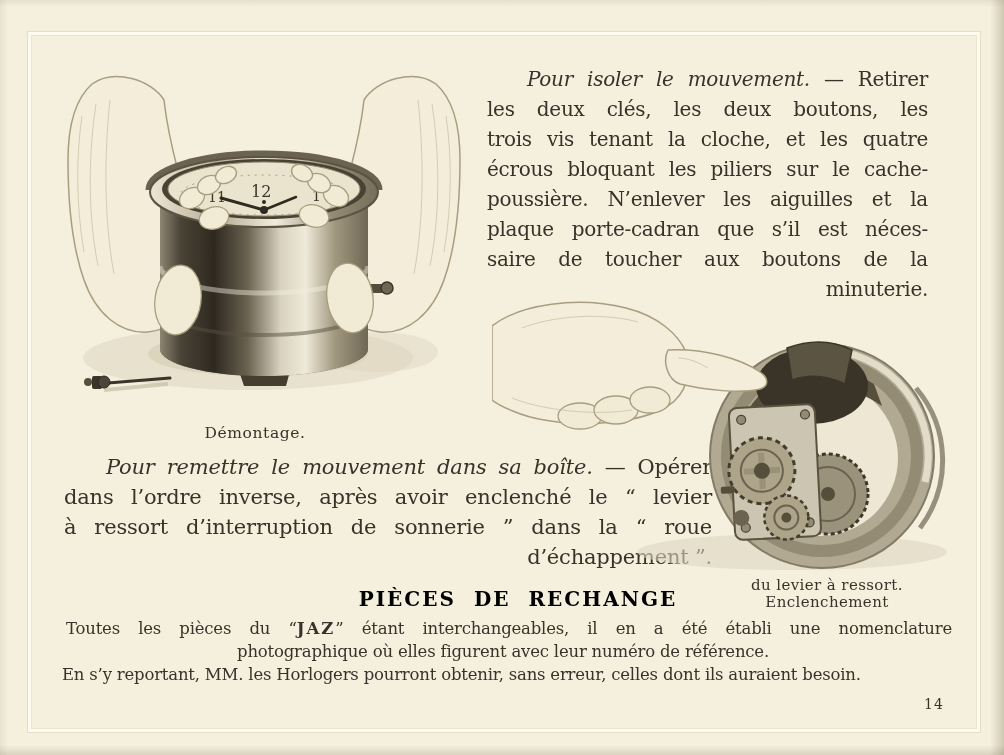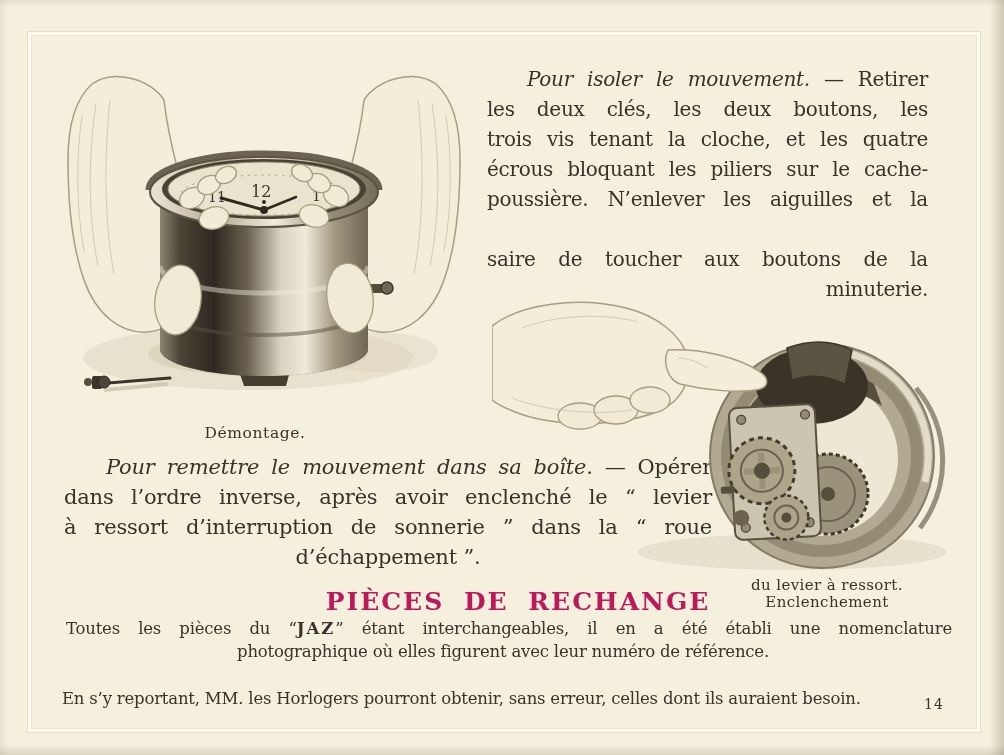--- a/index.html
+++ b/index.html
@@ -34,56 +34,56 @@
   .par-isoler p{text-indent:40px;}
   .par-isoler .lastline{text-align:right;}
 
   .illus-demontage{left:38px;top:56px;width:425px;height:368px;}
 
   .caption-demontage{left:105px;top:424px;width:300px;text-align:center;
     font-size:15.5px;letter-spacing:.6px;}
 
   .par-remettre{left:64px;top:452px;width:648px;font-size:21px;line-height:30px;letter-spacing:-0.2px;}
   .par-remettre p{text-indent:42px;}
-  .par-remettre .lastline{text-align:center;}
+  .par-remettre .lastline{text-align:right;}
 
   .illus-enclenchement{left:492px;top:288px;width:458px;height:288px;}
 
   .caption-enclenchement{left:727px;top:577px;width:200px;text-align:center;
     font-size:15px;line-height:17px;letter-spacing:.4px;}
 
   .heading-rechange{left:268px;top:587px;width:500px;text-align:center;
-    font-size:25px;font-weight:bold;letter-spacing:2px;word-spacing:9px;color:#be185d;}
+    font-size:20px;font-weight:bold;letter-spacing:2px;word-spacing:9px;color:#000000;}
 
   .par-rechange1{left:54px;top:617px;width:898px;font-size:16.5px;line-height:23px;letter-spacing:-0.2px;}
   .par-rechange1 p{text-indent:12px;}
   .par-rechange1 .centerline{text-align:center;}
   .brand{font-weight:bold;letter-spacing:2px;}
 
   .par-rechange2{left:54px;top:663px;width:898px;font-size:16.5px;line-height:23px;letter-spacing:-0.2px;}
-  .par-rechange2 p{text-indent:8px;margin-top:24px;}
+  .par-rechange2 p{text-indent:8px;}
 
   .page-number{left:924px;top:696px;font-size:14px;letter-spacing:1px;}
 </style>
 </head>
 <body>
 
 <div class="page-frame"></div>
 <div class="scan-edge-top"></div>
 <div class="scan-edge-left"></div>
 <div class="scan-edge-right"></div>
 <div class="scan-edge-bottom"></div>
 
 <div class="abs par-isoler">
   <p class="just"><span class="it">Pour isoler le mouvement.</span><span> — Retirer</span><br>
   <span>les deux clés, les deux boutons, les</span><br>
   <span>trois vis tenant la cloche, et les quatre</span><br>
   <span>écrous bloquant les piliers sur le cache-</span><br>
   <span>poussière. N’enlever les aiguilles et la</span><br>
-  <br>
+  <span>plaque porte-cadran que s’il est néces-</span><br>
   <span>saire de toucher aux boutons de la</span></p>
   <div class="lastline">minuterie.</div>
 </div>
 
 <svg class="abs illus-demontage" viewBox="0 0 425 368">
   <defs>
     <linearGradient id="metalBody" x1="0" y1="0" x2="1" y2="0">
       <stop offset="0" stop-color="#8d8472"></stop>
         <stop offset=".10" stop-color="#4a4336"></stop>
       <stop offset=".26" stop-color="#2e2920"></stop>

